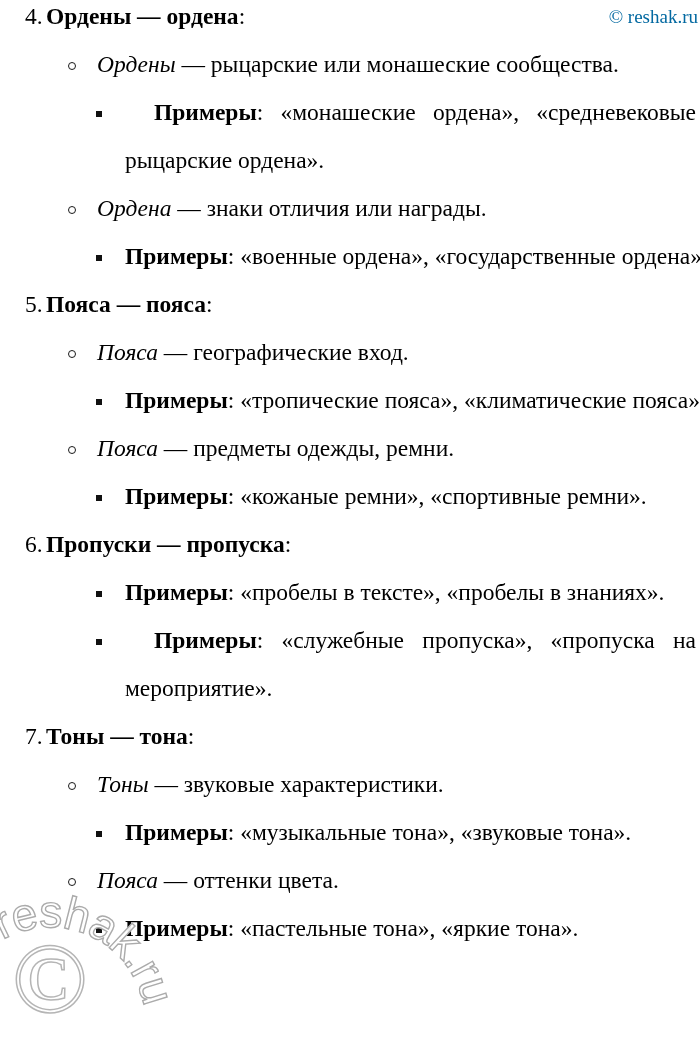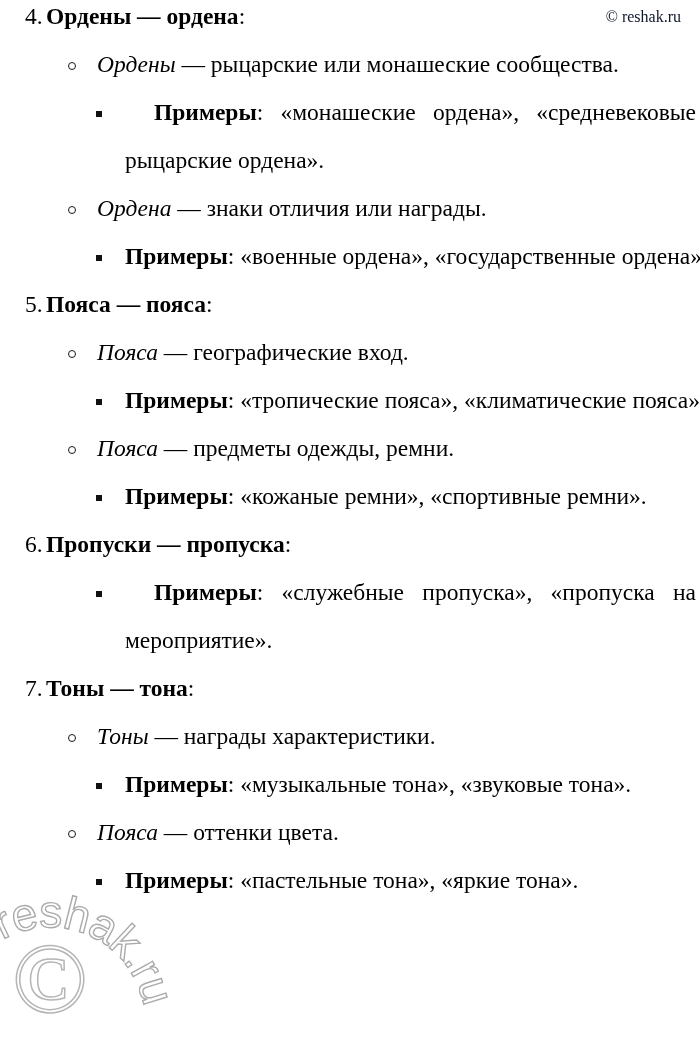--- a/index.html
+++ b/index.html
@@ -32,22 +32,22 @@
   .sq{
     position:absolute;left:96px;top:23px;
     width:6px;height:6px;background:#111111;
   }
   .exlabel{font-weight:bold;}
   .exl{white-space:nowrap;}
   .exl.stretch{white-space:normal;text-align:justify;text-align-last:justify;margin-left:29px;}
   .exl2{white-space:nowrap;}
   
   .copyright{
-    position:absolute;top:4px;right:19px;
-    font-size:16px;line-height:26px;color:#0f172a;
+    position:absolute;top:4px;right:2px;
+    font-size:19px;line-height:26px;color:#0369a1;
   }
   
   .wm{position:absolute;left:0;top:0;z-index:10;pointer-events:none;}
   .wm-arc{
     font-family:"Liberation Sans","DejaVu Sans",sans-serif;
     font-size:46px;letter-spacing:-1px;
     fill:#ffffff;fill-opacity:0.93;
     stroke:#ababab;stroke-width:1.4px;
   }
   .wm-c{
@@ -109,35 +109,36 @@
         <span class="sq"></span>
         <div class="exl"><span class="exlabel">Примеры</span><span>: «кожаные ремни», «спортивные ремни».</span></div>
       </div>
     </section>
 
     <section>
       <div class="heading"><span class="num">6.</span><span class="ht">Пропуски — пропуска</span><span>:</span></div>
 
       <div class="ex">
         <span class="sq"></span>
+        <div class="exl"><span class="exlabel">Примеры</span><span>: «пробелы в тексте», «пробелы в знаниях».</span></div>
       </div>
 
       <div class="ex">
         <span class="sq"></span>
         <div class="exl stretch"><span class="exlabel">Примеры</span><span>: «служебные пропуска», «пропуска на</span></div>
         <div class="exl2">мероприятие».</div>
       </div>
     </section>
 
     <section>
       <div class="heading"><span class="num">7.</span><span class="ht">Тоны — тона</span><span>:</span></div>
 
       <div class="def">
         <span class="circ"></span>
-        <span class="term">Тоны</span><span> — награды характеристики.</span>
+        <span class="term">Тоны</span><span> — звуковые характеристики.</span>
       </div>
       <div class="ex">
         <span class="sq"></span>
         <div class="exl"><span class="exlabel">Примеры</span><span>: «музыкальные тона», «звуковые тона».</span></div>
       </div>
 
       <div class="def">
         <span class="circ"></span>
         <span class="term">Пояса</span><span> — оттенки цвета.</span>
       </div>

